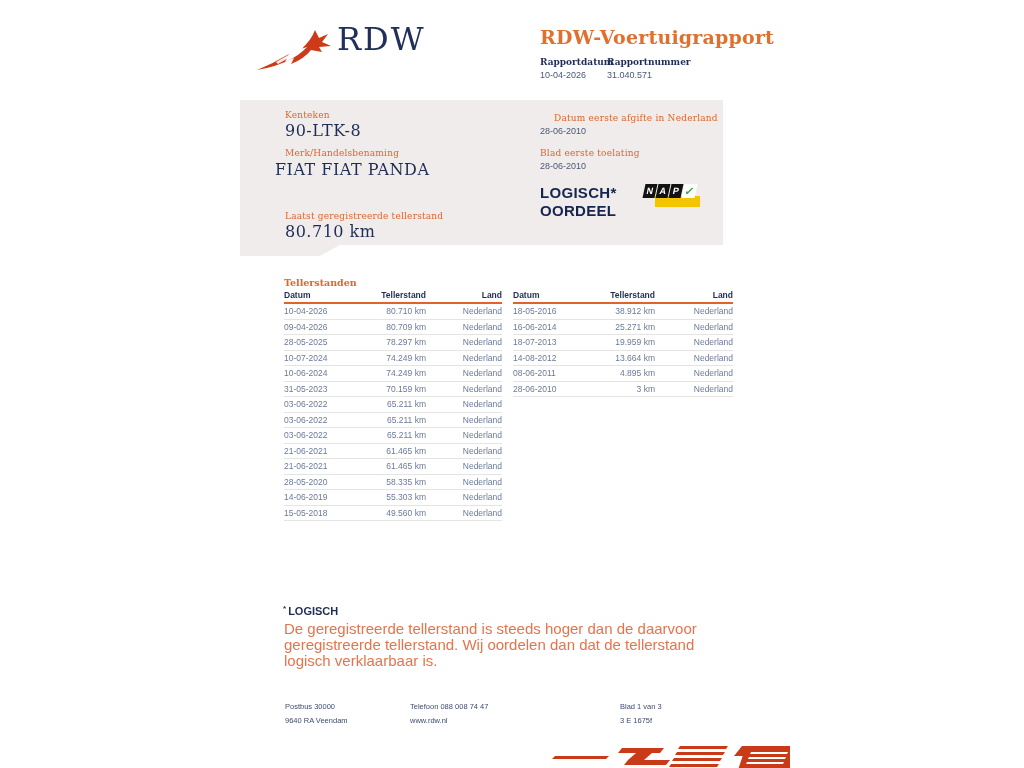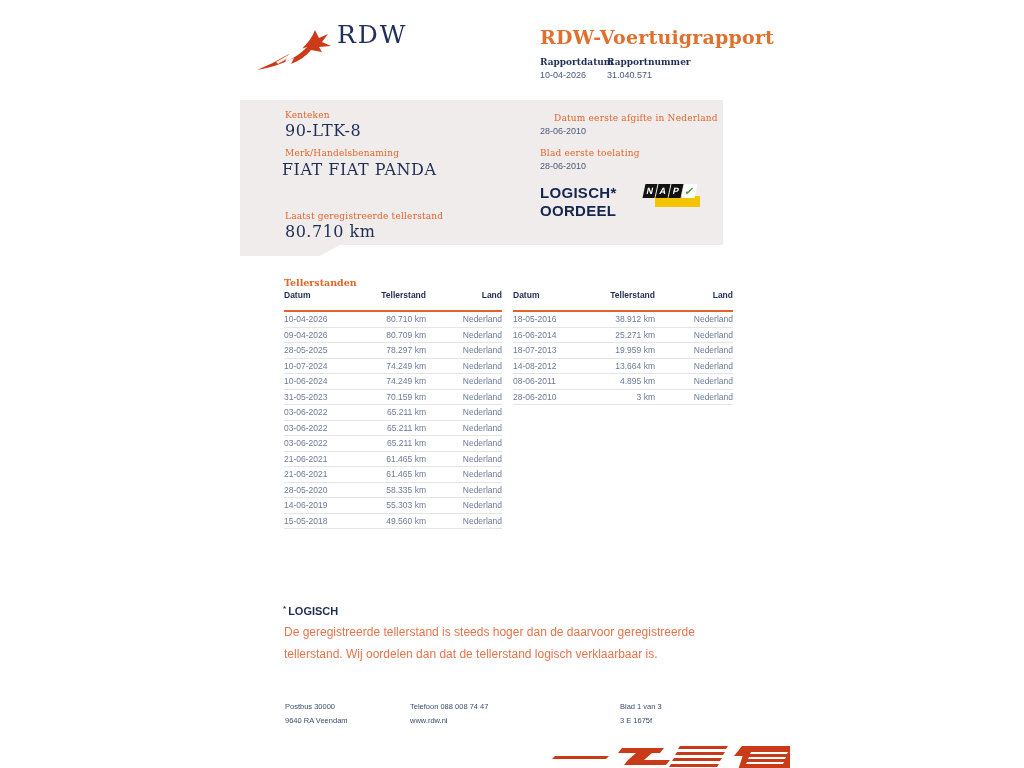--- a/index.html
+++ b/index.html
@@ -2,21 +2,21 @@
 <html><head>
 <meta charset="utf-8">
 <style>
   html,body{margin:0;padding:0;background:#ffffff;}
   body{width:1024px;height:768px;position:relative;overflow:hidden;
        font-family:"Liberation Sans",sans-serif;-webkit-font-smoothing:antialiased;}
   .abs{position:absolute;}
 
   
   .bird-svg{left:256px;top:24px;width:78px;height:50px;}
-  .logo-text{left:337px;top:20px;font-family:"DejaVu Serif",serif;font-size:25px;
+  .logo-text{left:337px;top:20px;font-family:"DejaVu Serif",serif;font-size:32px;
              color:#20305a;letter-spacing:2px;}
   .doc-title{left:540px;top:26px;font-family:"DejaVu Serif",serif;font-size:19px;
              font-weight:bold;color:#e0702d;letter-spacing:.2px;}
   .meta-lbl{font-family:"DejaVu Serif",serif;font-size:9px;font-weight:bold;color:#1f2d55;}
   .meta-val{font-size:9px;color:#4a5878;}
   .m1{left:540px;top:57px;} .m2{left:607px;top:57px;}
   .m1v{left:540px;top:70px;} .m2v{left:607px;top:70px;}
 
   
   .vbox{left:240px;top:100px;width:483px;height:156px;background:#efeceb;
@@ -38,32 +38,32 @@
            color:#ffffff;font-size:9px;font-weight:bold;}
   .nap-check{width:13px;height:14px;background:#ffffff;transform:skewX(-12deg);
              display:flex;align-items:center;justify-content:center;
              color:#3aa63a;font-size:11px;font-weight:bold;}
 
   
   .sec-title{left:284px;top:277px;font-family:"DejaVu Serif",serif;font-size:9.5px;
              font-weight:bold;color:#e0662b;}
   .tbl{position:absolute;top:290px;}
   .tbl-left{left:284px;width:218px;} .tbl-right{left:513px;width:220px;}
-  .thead{display:flex;border-bottom:2px solid #e0632b;padding-bottom:10px;
+  .thead{display:flex;border-bottom:2px solid #e0632b;padding-bottom:2px;
          font-size:8.5px;font-weight:bold;color:#1f2d55;}
   .trow{display:flex;height:14.5px;align-items:center;border-bottom:1px solid #e4e4e4;
         font-size:8.5px;color:#6b7a99;}
   .c-datum{width:70px;text-align:left;}
   .c-km{width:72px;text-align:right;}
   .c-land{flex:1;text-align:right;}
 
   
   .note-title{left:283px;top:604px;font-size:11px;font-weight:bold;color:#1f2d55;}
   .note-star{font-size:8px;vertical-align:4px;margin-right:2px;}
-  .note-body{left:284px;top:621px;width:422px;font-size:12px;color:#e5744c;line-height:22px;}
+  .note-body{left:284px;top:621px;width:422px;font-size:15px;color:#e5744c;line-height:16px;}
 
   
   .foot{font-size:7.5px;color:#3c4c70;line-height:14px;}
   .f-left{left:285px;top:700px;} .f-mid{left:410px;top:700px;}
   .f-right{left:620px;top:700px;width:110px;text-align:left;}
   .bottom-gfx{left:548px;top:744px;width:242px;height:26px;}
 </style>
 </head>
 <body>
 
@@ -77,21 +77,21 @@
 <div class="abs meta-lbl m1">Rapportdatum</div>
 <div class="abs meta-lbl m2">Rapportnummer</div>
 <div class="abs meta-val m1v">10-04-2026</div>
 <div class="abs meta-val m2v">31.040.571</div>
 
 <div class="abs vbox">
   <div class="lbl" style="left:45px;top:10px;">Kenteken</div>
   <div class="bigval" style="left:45px;top:21px;">90-LTK-8</div>
 
   <div class="lbl" style="left:45px;top:48px;">Merk/Handelsbenaming</div>
-  <div class="bigval" style="left:42px;top:60px;text-align:center;">FIAT FIAT PANDA</div>
+  <div class="bigval" style="left:35px;top:60px;text-align:center;">FIAT FIAT PANDA</div>
 
   <div class="lbl" style="left:45px;top:111px;">Laatst geregistreerde tellerstand</div>
   <div class="bigval" style="left:45px;top:122px;">80.710 km</div>
 
   <div class="lbl" style="left:288px;top:13px;margin-left:26px;">Datum eerste afgifte in Nederland</div>
   <div class="smval" style="left:300px;top:26px;">28-06-2010</div>
 
   <div class="lbl" style="left:300px;top:48px;">Blad eerste toelating</div>
   <div class="smval" style="left:300px;top:61px;">28-06-2010</div>
 

